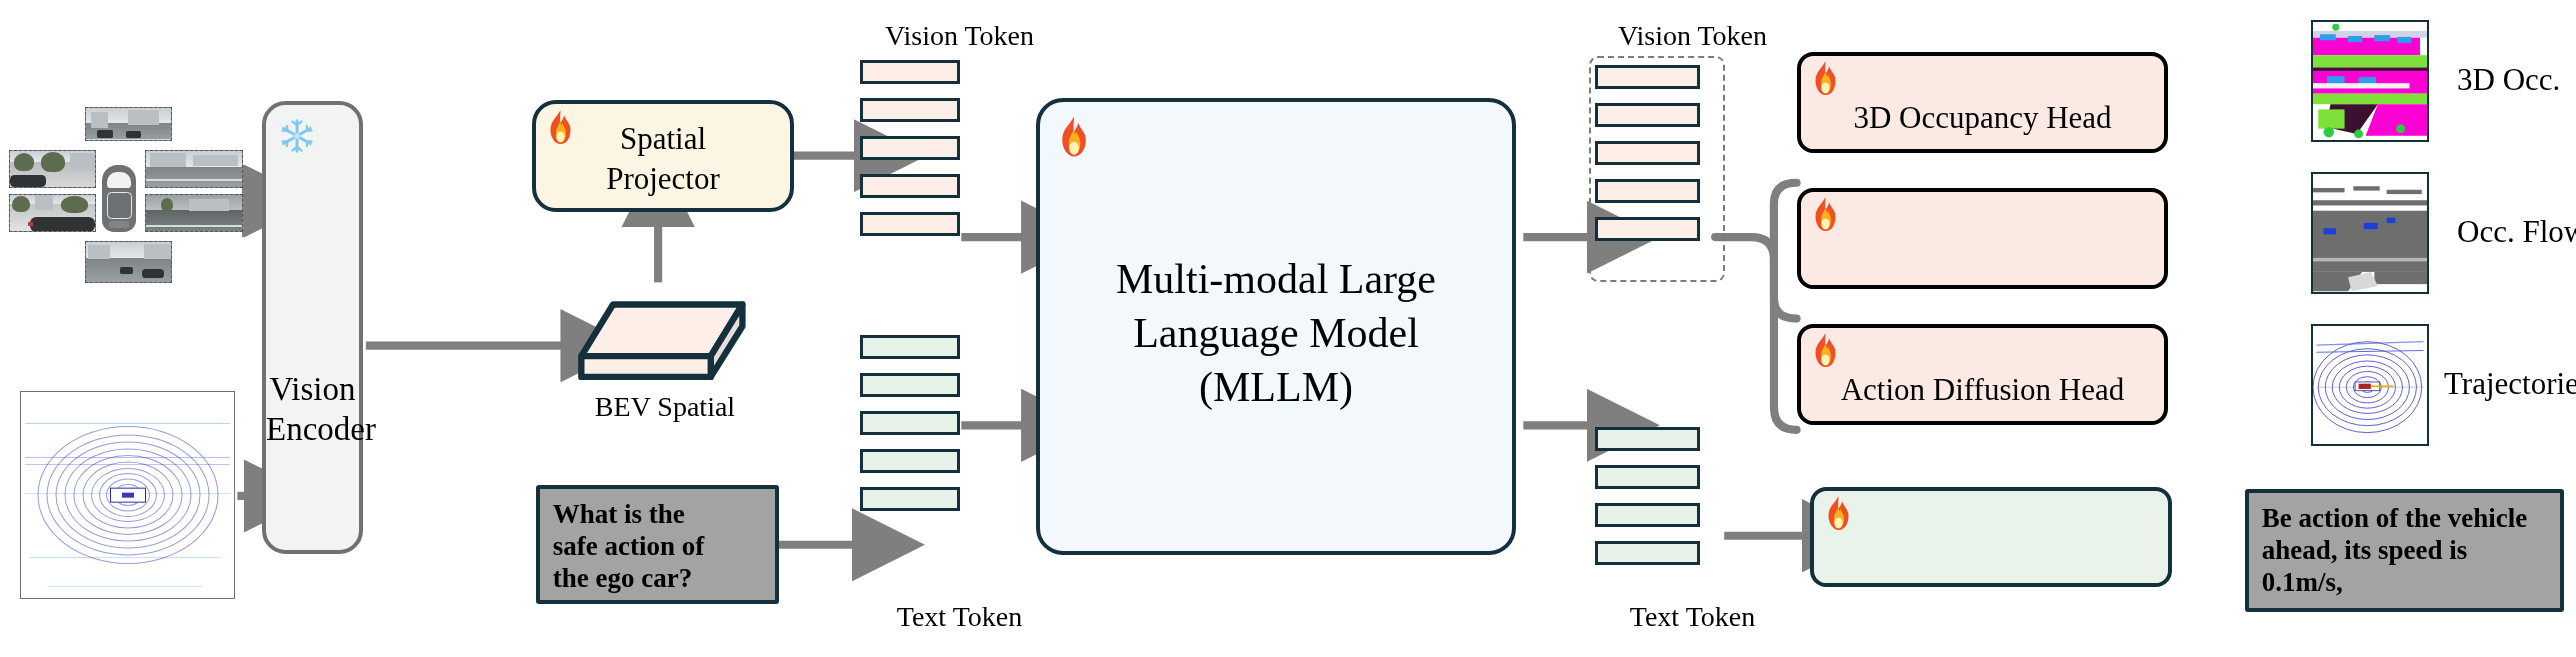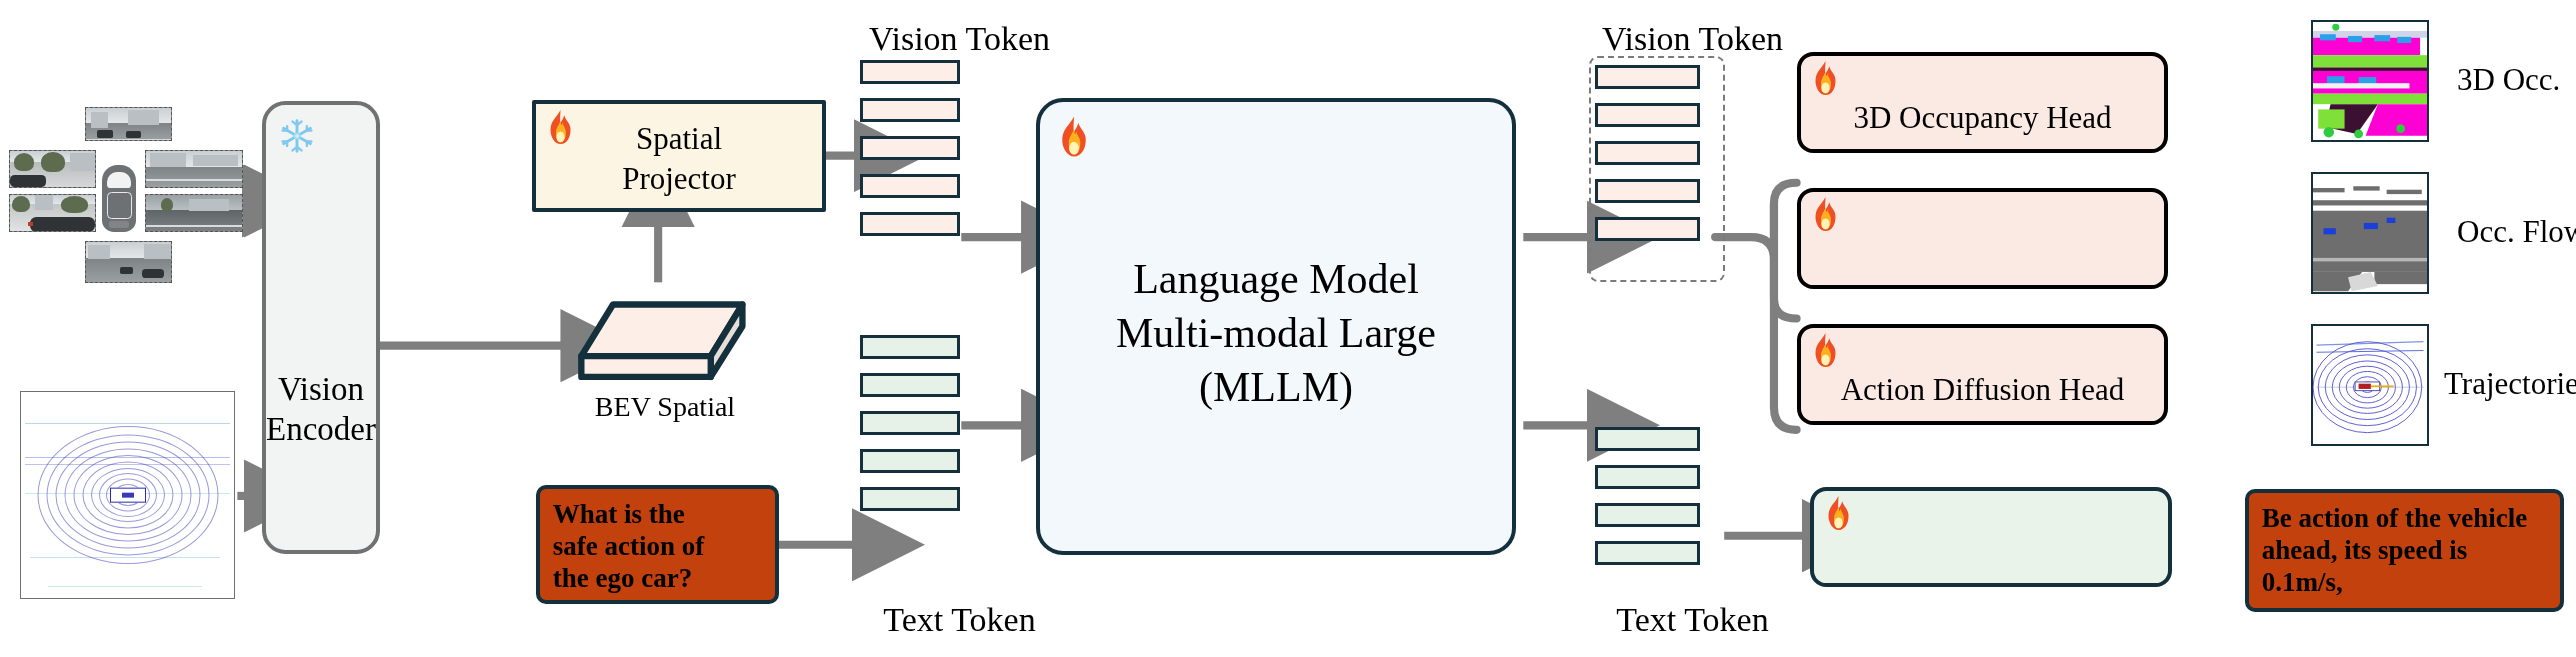--- a/index.html
+++ b/index.html
@@ -2,21 +2,21 @@
 <html style="font-size:14.5px"><head>
 <meta charset="utf-8">
 <style>
   html,body{margin:0;padding:0;background:#ffffff;}
   body{width:2576px;height:657px;position:relative;overflow:hidden;
        font-family:"Liberation Serif","DejaVu Serif",serif;color:#000;}
   .abs{position:absolute;}
 
   
   .lbl{font-family:"Liberation Serif",serif;color:#000;white-space:nowrap;}
-  .lbl-30{font-size:34px;}
+  .lbl-30{font-size:28px;}
 
   
   .cam-wrap{position:absolute;left:9px;top:107px;width:234px;height:177px;}
   .cam{position:absolute;background:#8b8f91;overflow:hidden;
        border:0.9px dashed #555;box-sizing:border-box;}
   .cam i{position:absolute;display:block;}
   .sky{left:0;top:0;right:0;height:46%;background:linear-gradient(#c9cfd4,#e4e7e9);}
   .grnd{left:0;bottom:0;right:0;height:54%;background:linear-gradient(#7e8486,#9aa0a2);}
   .bld{background:#b9bfc3;}
   .car-s{background:#2f3336;border-radius:1.8px;}
@@ -34,27 +34,27 @@
   .lidar{position:absolute;left:20px;top:391px;width:215px;height:208px;
          background:#ffffff;border:1.8px solid #6f6f6f;box-sizing:border-box;overflow:hidden;}
   .ring{position:absolute;border:0.9px solid rgba(70,70,190,.55);border-radius:50%;
         left:50%;top:50%;transform:translate(-50%,-50%);}
   .hline{position:absolute;height:0.9px;background:rgba(80,120,220,.45);}
   .lidar-ego{position:absolute;left:50%;top:50%;transform:translate(-50%,-50%);
              width:34px;height:12.7px;background:#fff;border:0.9px solid #2a2ab0;}
   .lidar-ego:after{content:"";position:absolute;left:11px;top:3.6px;width:12.7px;height:5.4px;background:#3a3ab8;}
 
   
-  .enc-box{position:absolute;left:262px;top:101px;width:118px;height:453px;
+  .enc-box{position:absolute;left:262px;top:101px;width:101px;height:453px;
            background:#f2f3f3;border:4.5px solid #6f7173;border-radius:23.5px;box-sizing:border-box;}
   .enc-text{position:absolute;left:0;right:0;top:264px;text-align:center;
             font-size:33px;line-height:40px;}
 
-  .sp-box{position:absolute;left:532px;top:100px;width:294px;height:112px;
-          background:#fcf5e4;border:4.5px solid #13303c;border-radius:2px;box-sizing:border-box;}
+  .sp-box{position:absolute;left:532px;top:100px;width:262px;height:112px;
+          background:#fcf5e4;border:4.5px solid #13303c;border-radius:24px;box-sizing:border-box;}
   .sp-text{position:absolute;left:0;right:0;top:14.5px;text-align:center;
            font-size:31px;line-height:40px;}
 
   .mllm-box{position:absolute;left:1036px;top:98px;width:480px;height:457px;
             background:#f2f8fc;border:4.5px solid #13303c;border-radius:27px;box-sizing:border-box;}
   .mllm-text{position:absolute;left:0;right:0;top:150px;text-align:center;
              font-size:42px;line-height:54px;}
 
   
   .fire{position:absolute;width:31px;height:36px;}
@@ -71,22 +71,22 @@
 
   .dashed-grp{position:absolute;border:2.7px dashed #7b7b7b;border-radius:9px;box-sizing:border-box;}
 
   
   .head{position:absolute;box-sizing:border-box;border:4.5px solid #000;border-radius:16.3px;
         background:#fbeae4;}
   .head-green{background:#e9f3ea;border-color:#13303c;}
   .head-text{position:absolute;left:0;right:0;bottom:12.7px;text-align:center;font-size:31px;font-family:Liberation Serif, serif;}
 
   
-  .bubble{position:absolute;box-sizing:border-box;background:#c2410c;
-          border:4.5px solid #13303c;border-radius:10px;}
+  .bubble{position:absolute;box-sizing:border-box;background:#a3a3a3;
+          border:4.5px solid #13303c;border-radius:3px;}
   .bubble p{margin:0;font-weight:bold;font-size:27px;line-height:32px;}
 
   
   .thumb{position:absolute;box-sizing:border-box;border:2.7px solid #13303c;background:#fff;overflow:hidden;}
 
   svg{overflow:visible;}
 </style>
 </head>
 <body>
 
@@ -286,22 +286,22 @@
   <p>the ego car?</p>
 </div>
 
 <div class="mllm-box">
   <svg class="fire" style="left:16.3px;top:12.7px;width:36px;height:43px;" viewBox="0 0 34 40">
     <path d="M17 1 C13 9 7 12 6 21 C5 31 11 39 17 39 C24 39 29 31 28 21 C27 15 23 13 21 7 C20 12 18 13 17 16 C16 12 17 6 17 1Z" fill="#f04e23"></path>
     <path d="M17 13 C15 18 12 21 12 26 C12 33 15 37 17 37 C20 37 23 33 23 26 C23 21 20 19 19 15 C18 19 18 20 17 13Z" fill="#ffb01f"></path>
     <ellipse cx="17" cy="31" rx="4.6" ry="6" fill="#fff4b8"></ellipse>
   </svg>
   <div class="mllm-text">
+    <div>Multi-modal Large</div>
     <div>Language Model</div>
-    <div>Multi-modal Large</div>
     <div>(MLLM)</div>
   </div>
 </div>
 
 <div class="abs lbl lbl-30" style="left:1584px;top:20px;width:217px;text-align:center;">Vision Token</div>
 <div class="dashed-grp" style="left:1589px;top:56px;width:136px;height:226px;"></div>
 <div class="abs" style="left:1595px;top:65px;">
   <div class="tok tok-v" style="position:relative;width:105px;height:23.5px;margin-bottom:14.5px;"></div>
   <div class="tok tok-v" style="position:relative;width:105px;height:23.5px;margin-bottom:14.5px;"></div>
   <div class="tok tok-v" style="position:relative;width:105px;height:23.5px;margin-bottom:14.5px;"></div>

